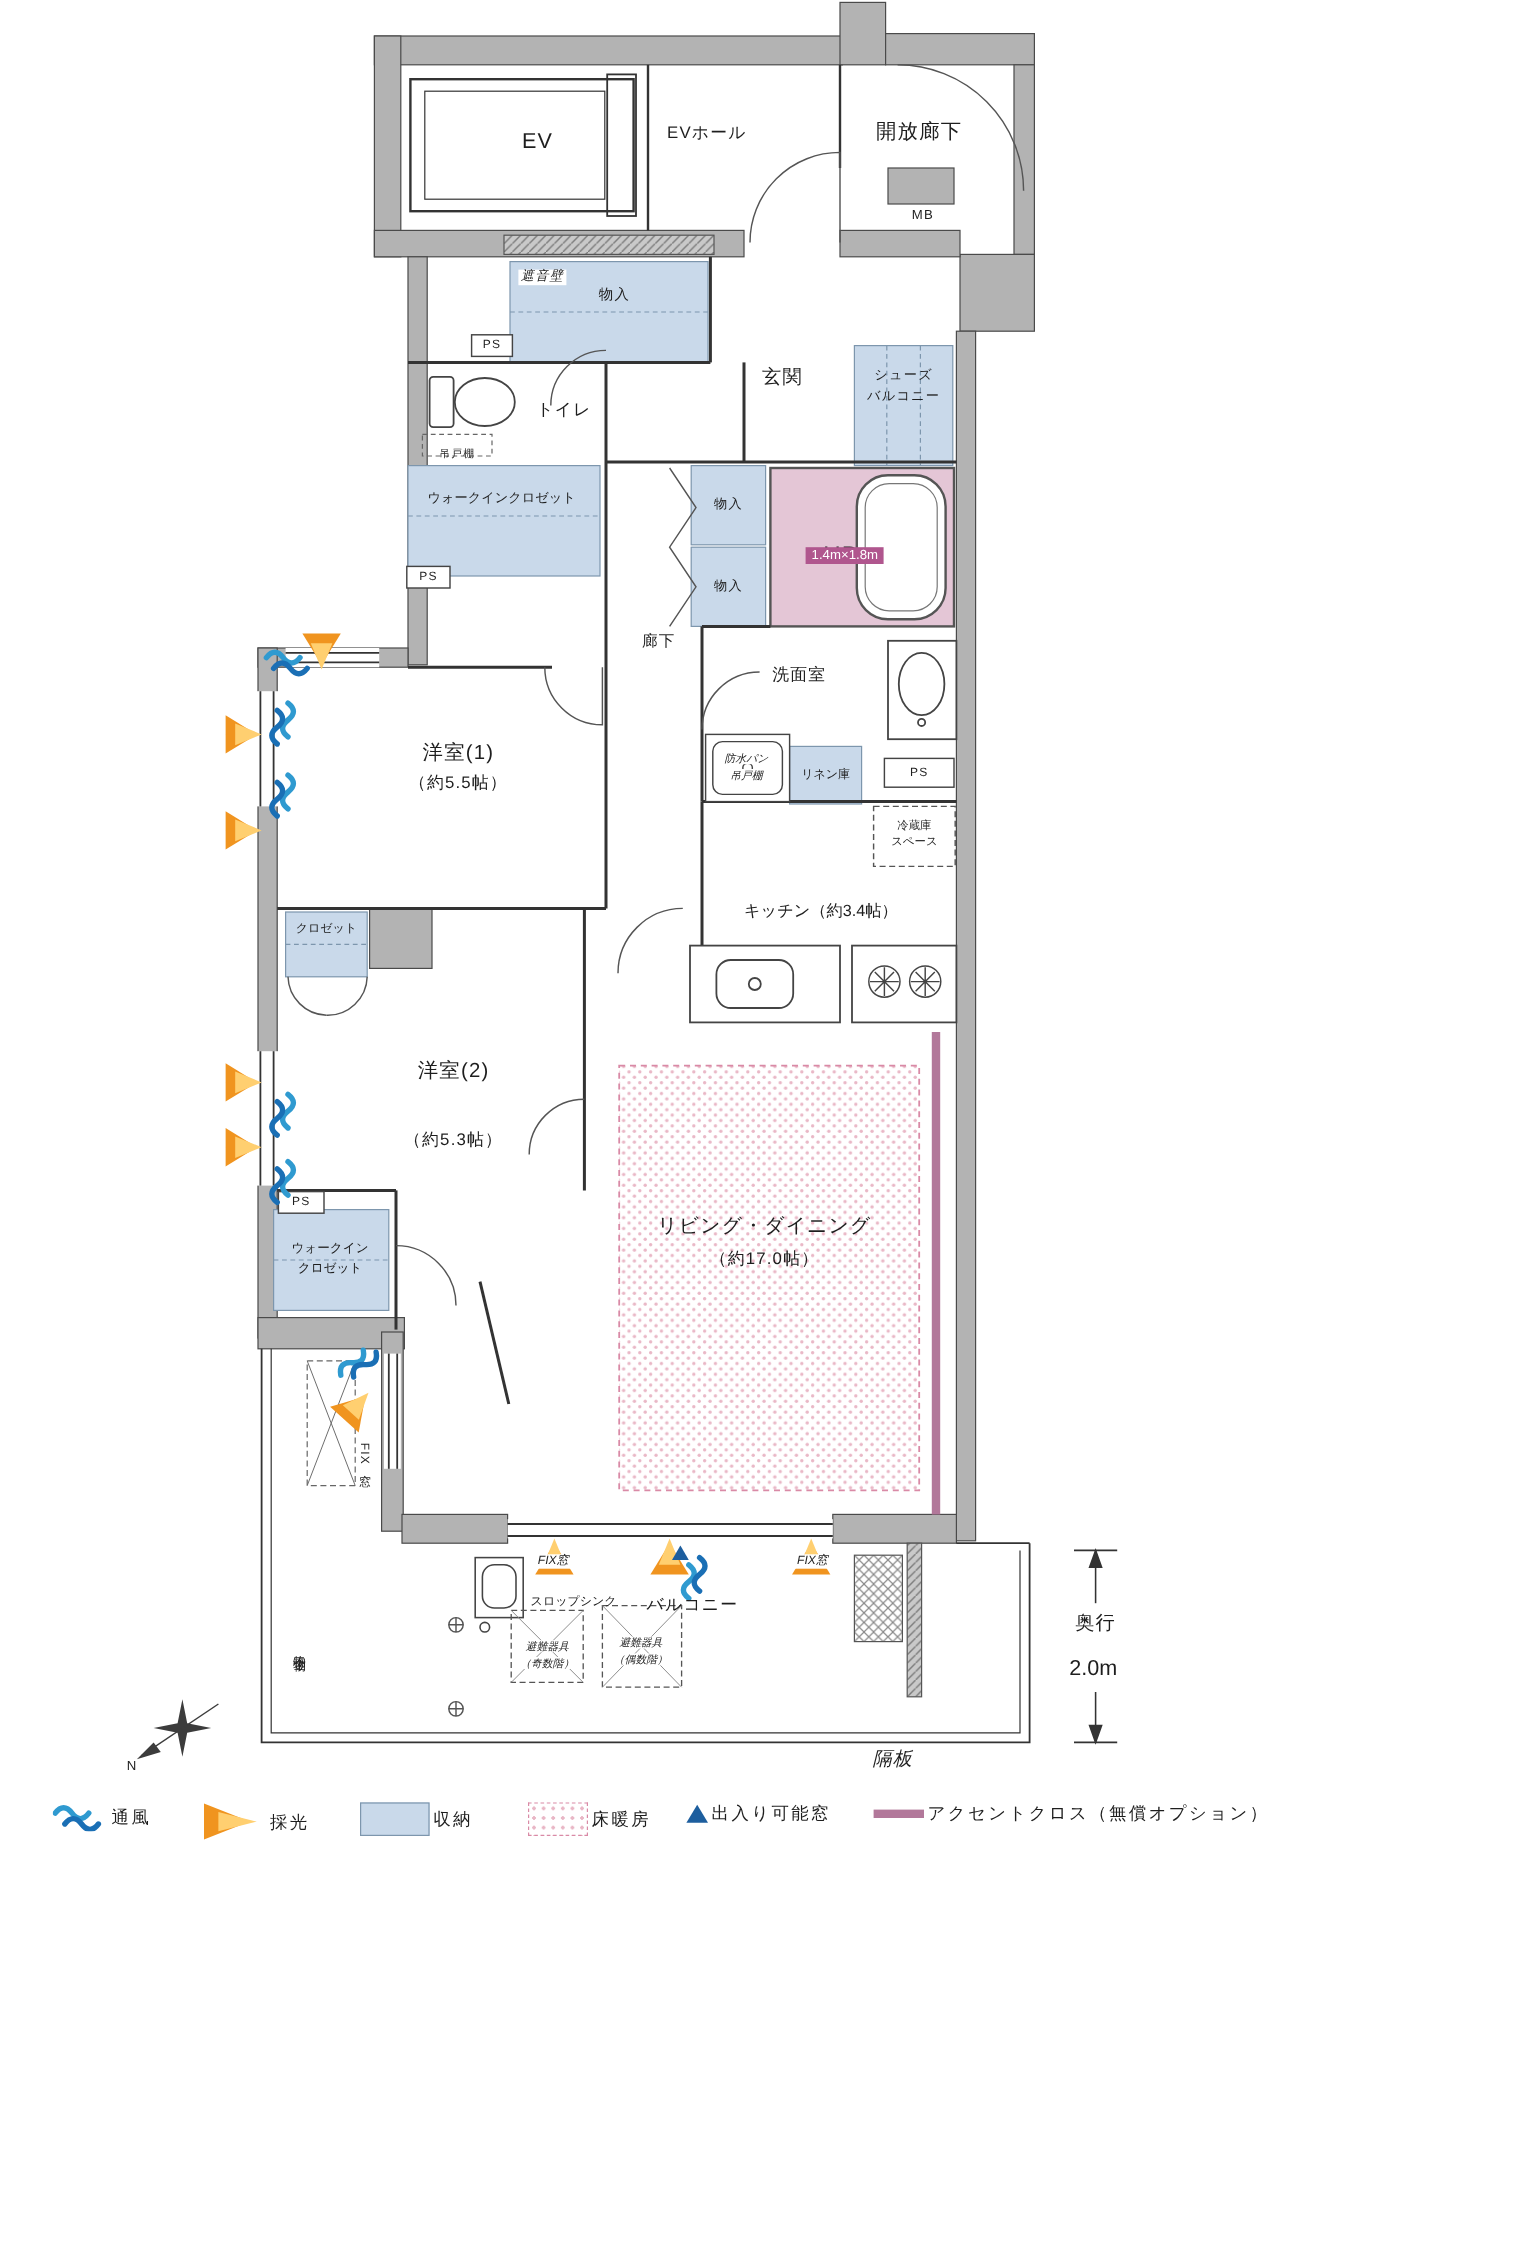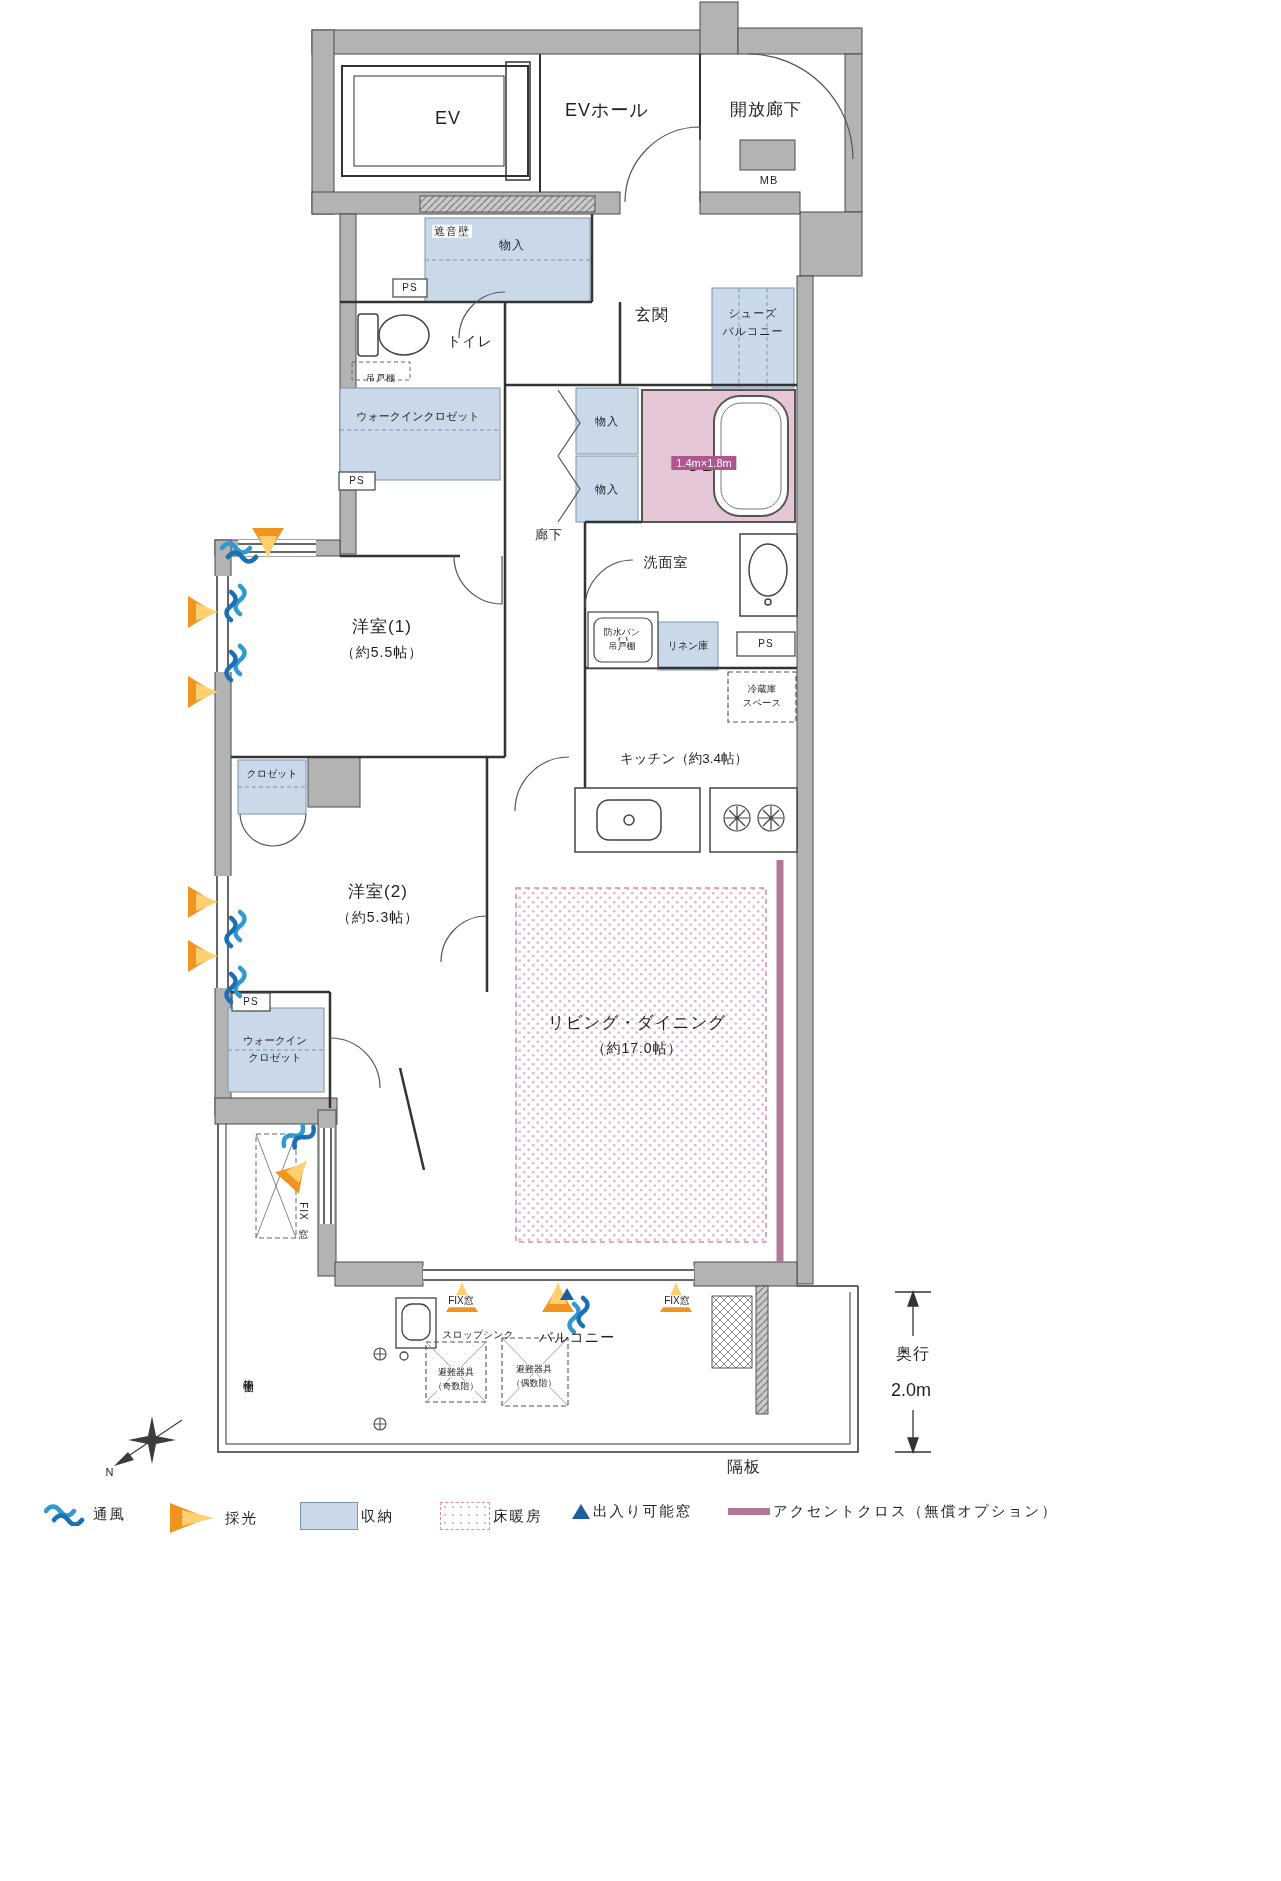--- a/index.html
+++ b/index.html
@@ -2,21 +2,21 @@
 <html><head>
 <meta charset="utf-8">
 <style>
   html,body{margin:0;padding:0;background:#fff;}
   .stage{position:relative;width:1281px;height:1605px;background:#fff;overflow:hidden;
          font-family:"Liberation Sans",sans-serif;}
   .plan-svg{position:absolute;left:0;top:0;width:1281px;height:1881px;}
   .lbl{position:absolute;transform:translate(-50%,-50%);white-space:nowrap;color:#1e1e1e;
        letter-spacing:1px;line-height:1.15;}
   .lbl.v{writing-mode:vertical-rl;text-orientation:mixed;}
-  .lbl.bgw{background:#fff;padding:0 2px;}
+  .lbl.bgw{background:#fff;padding:0 2px;font-style:italic;}
   .badge{position:absolute;transform:translate(-50%,-50%);background:#b0568e;color:#fff;
          font-size:11px;padding:1px 5px;letter-spacing:0;}
   .serif{font-family:Liberation Sans, sans-serif;}
   .legend-item{position:absolute;top:1502px;display:flex;align-items:center;gap:3px;
                font-size:14.5px;color:#1e1e1e;letter-spacing:2px;}
   .swatch-storage{display:inline-block;width:56px;height:26px;background:#c9d9ea;border:1px solid #7d96ad;}
   .swatch-heat{display:inline-block;width:48px;height:26px;border:1px dashed #d98aa6;
                background-image:radial-gradient(#e9b7c6 1.4px, transparent 1.5px);background-size:8px 8px;}
   .swatch-accent{display:inline-block;width:42px;height:7px;background:#b2789a;}
   .tri-up{display:inline-block;width:0;height:0;border-left:9px solid transparent;
@@ -269,21 +269,21 @@
     <use href="#wind" transform="translate(240,912) rotate(90)"></use>
     <use href="#wind" transform="translate(240,968) rotate(90)"></use>
     <use href="#wind" transform="translate(284,1146) rotate(-48)"></use>
     <use href="#wind" transform="translate(574,1332) rotate(-90)"></use>
   </g>
 
   <polygon points="560,1300 574,1300 567,1288" fill="#1d5e9e"></polygon>
 </svg>
 
 <div class="lbl" style="left:448px;top:118px;font-size:18px">EV</div>
-<div class="lbl" style="left:607px;top:110px;font-size:18px">EVホール</div>
+<div class="lbl" style="left:589px;top:110px;font-size:14px">EVホール</div>
 <div class="lbl" style="left:766px;top:110px;font-size:17px">開放廊下</div>
 <div class="lbl" style="left:769px;top:180px;font-size:11px">MB</div>
 <div class="lbl bgw" style="left:452px;top:231px;font-size:11px">遮音壁</div>
 <div class="lbl" style="left:512px;top:246px;font-size:12px">物入</div>
 <div class="lbl" style="left:410px;top:288px;font-size:10px">PS</div>
 <div class="lbl" style="left:470px;top:341px;font-size:14px">トイレ</div>
 <div class="lbl" style="left:381px;top:378px;font-size:9px">吊戸棚</div>
 <div class="lbl" style="left:652px;top:315px;font-size:16px">玄関</div>
 <div class="lbl" style="left:753px;top:313px;font-size:11px">シューズ</div>
 <div class="lbl" style="left:753px;top:331px;font-size:11px">バルコニー</div>
@@ -299,21 +299,21 @@
 <div class="lbl" style="left:382px;top:652px;font-size:14px">（約5.5帖）</div>
 <div class="lbl bgw" style="left:622px;top:632px;font-size:9px;letter-spacing:0">防水パン</div>
 <div class="lbl bgw" style="left:622px;top:646px;font-size:9px;letter-spacing:0">吊戸棚</div>
 <div class="lbl" style="left:688px;top:646px;font-size:10px;letter-spacing:0">リネン庫</div>
 <div class="lbl" style="left:766px;top:644px;font-size:10px">PS</div>
 <div class="lbl" style="left:762px;top:689px;font-size:9.5px;letter-spacing:0">冷蔵庫</div>
 <div class="lbl" style="left:762px;top:703px;font-size:9.5px;letter-spacing:0">スペース</div>
 <div class="lbl" style="left:684px;top:759px;font-size:13.5px;letter-spacing:0">キッチン（約3.4帖）</div>
 <div class="lbl" style="left:272px;top:774px;font-size:10px;letter-spacing:0">クロゼット</div>
 <div class="lbl" style="left:378px;top:892px;font-size:17px">洋室(2)</div>
-<div class="lbl" style="left:378px;top:917px;font-size:14px">（約5.3帖）</div>
+<div class="lbl" style="left:378px;top:949px;font-size:14px">（約5.3帖）</div>
 <div class="lbl" style="left:637px;top:1022px;font-size:16.5px">リビング・ダイニング</div>
 <div class="lbl" style="left:637px;top:1048px;font-size:14px">（約17.0帖）</div>
 <div class="lbl" style="left:251px;top:1002px;font-size:10px">PS</div>
 <div class="lbl" style="left:275px;top:1040px;font-size:10.5px;letter-spacing:0">ウォークイン</div>
 <div class="lbl" style="left:275px;top:1057px;font-size:10.5px;letter-spacing:0">クロゼット</div>
 <div class="lbl v" style="left:303px;top:1212px;font-size:10px">FIX窓</div>
 <div class="lbl bgw" style="left:461px;top:1301px;font-size:10px;letter-spacing:0">FIX窓</div>
 <div class="lbl bgw" style="left:677px;top:1301px;font-size:10px;letter-spacing:0">FIX窓</div>
 <div class="lbl" style="left:478px;top:1335px;font-size:10px;letter-spacing:0">スロップシンク</div>
 <div class="lbl" style="left:577px;top:1337px;font-size:14px">バルコニー</div>

